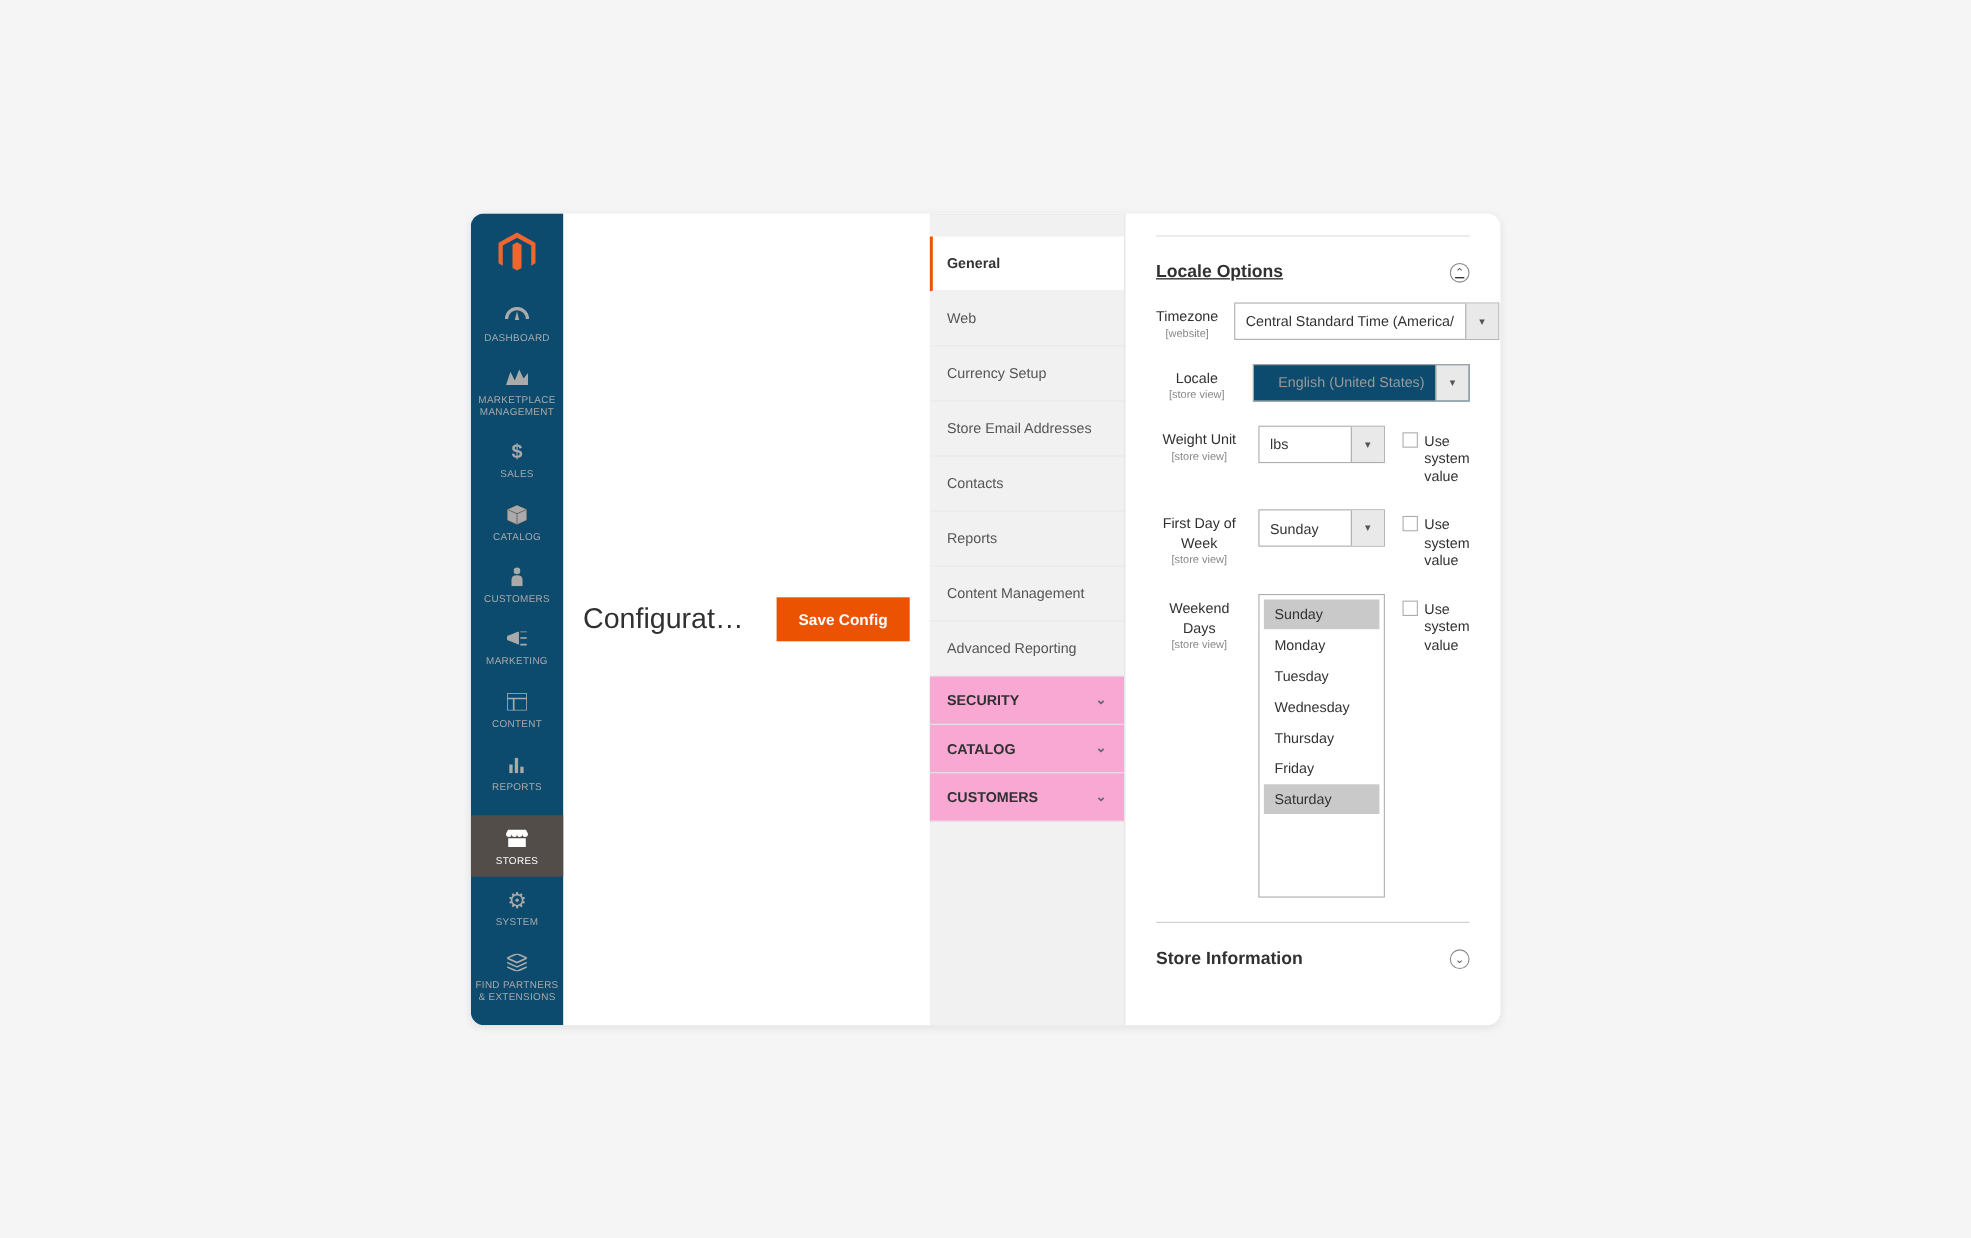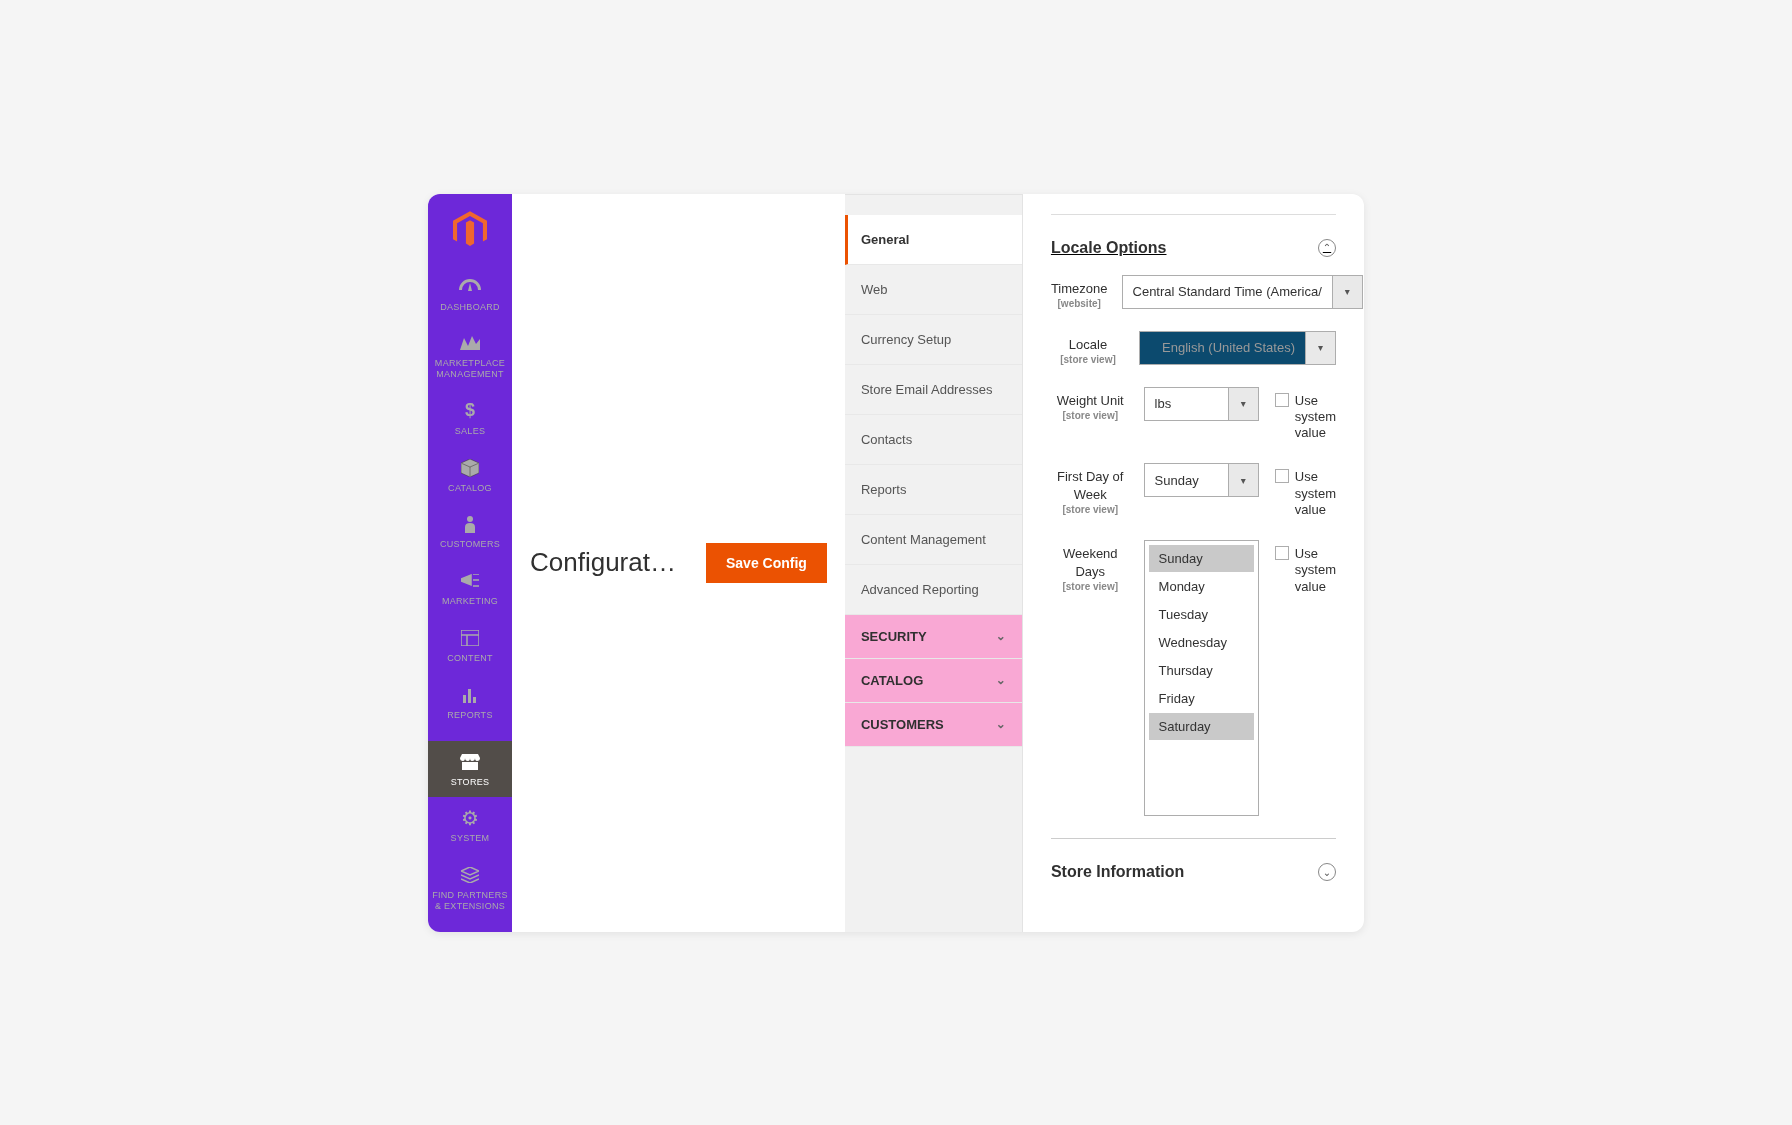--- a/index.html
+++ b/index.html
@@ -15,21 +15,21 @@
       width: 936px;
       height: 738px;
       background: #fff;
       border-radius: 12px;
       overflow: hidden;
       box-shadow: 0 2px 8px rgba(0,0,0,0.08);
       display: flex;
     }
     .admin-sidebar {
       width: 84px;
-      background: #6d28d9;
+      background: #0c4a6e;
       display: flex;
       flex-direction: column;
       flex-shrink: 0;
     }
     .logo-cell {
       height: 72px;
       display: flex;
       align-items: center;
       justify-content: center;
     }
@@ -178,21 +178,20 @@
     }
     .field-label {
       font-size: 13px;
       color: #303030;
     }
     .field-scope {
       font-size: 10px;
       color: #888;
       display: block;
       margin-top: 1px;
-      font-weight: bold;
     }
     .control-col {
       width: 252px;
     }
     .select-wrap {
       display: flex;
       border: 1px solid #adadad;
       background: #fff;
       height: 34px;
     }

